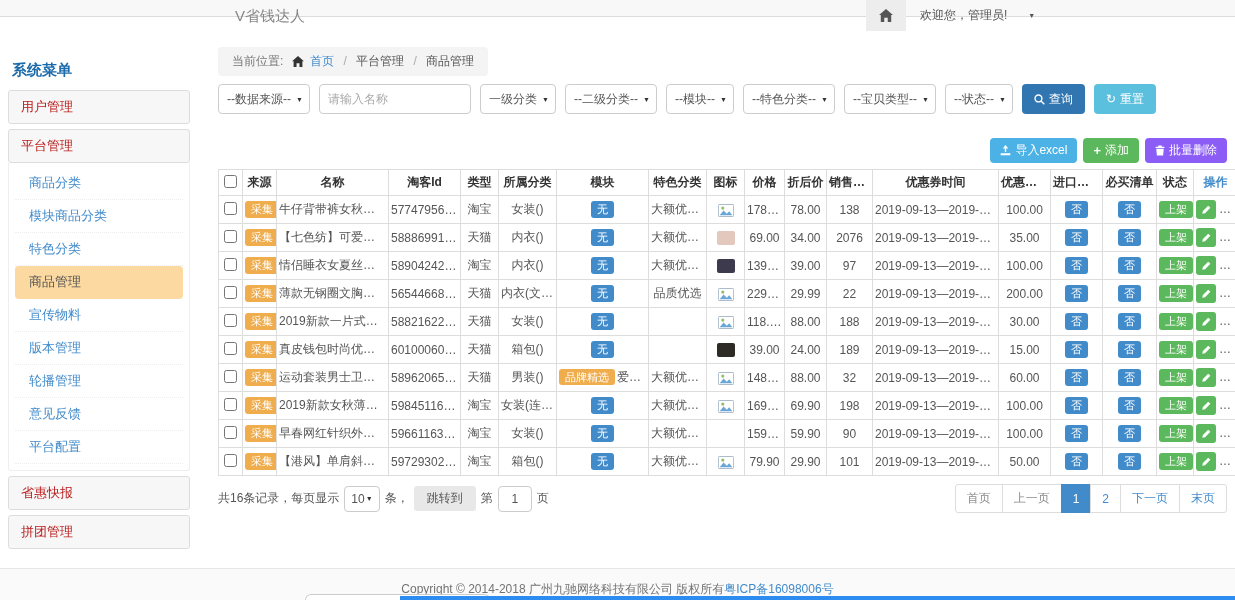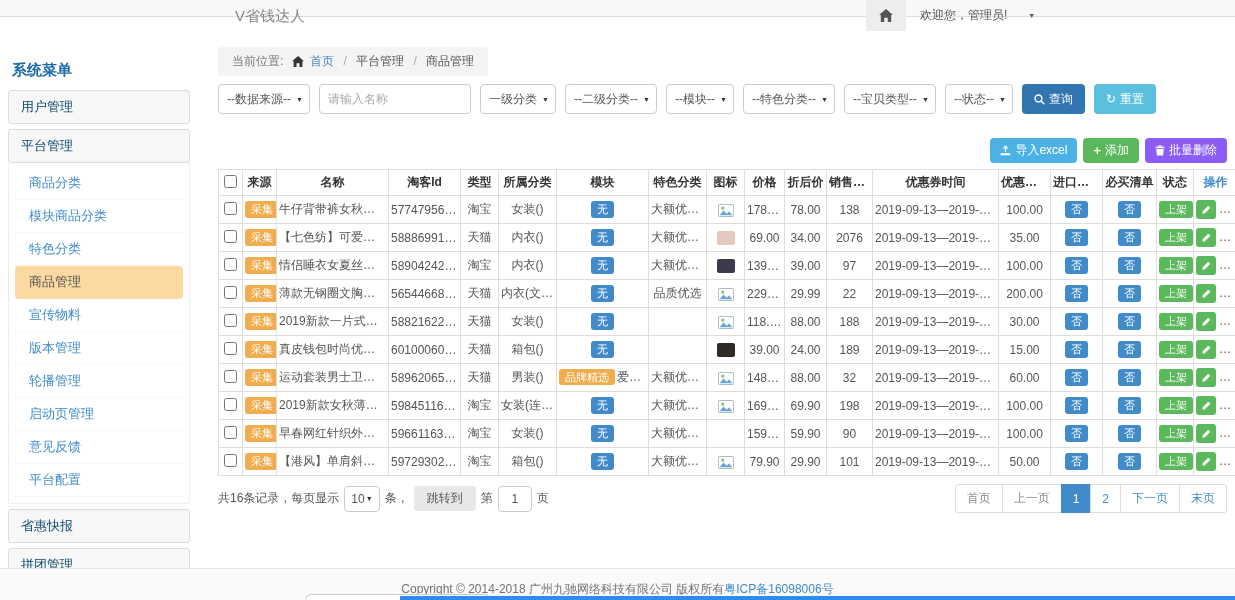--- a/index.html
+++ b/index.html
@@ -10,21 +10,21 @@
     background:#f8f8f8; border-bottom:1px solid #ddd; }
   .brand { position:absolute; left:235px; top:0; line-height:31px; font-size:15px; color:#888; }
   .userbox { position:absolute; left:866px; top:0; height:31px; display:flex; align-items:center; }
   .home-btn { width:40px; height:31px; background:#ededed; display:flex; align-items:center; justify-content:center; }
   .welcome { margin-left:14px; font-size:12px; color:#555; display:flex; align-items:center; gap:21px; }
   .caret { font-size:7px; color:#555; }
   
   .sidebar { position:absolute; left:8px; top:55px; width:182px; height:513px; overflow:hidden; }
   .sb-title { color:#1b6aaa; font-weight:bold; font-size:15px; padding:6px 4px 10px 4px; }
   .menu-header { background:#f7f7f7; border:1px solid #ddd; border-radius:3px; margin-bottom:5px;
-    padding:7px 12px; font-size:13px; color:#0c4a6e; cursor:pointer; }
+    padding:7px 12px; font-size:13px; color:#b91c1c; cursor:pointer; }
   .submenu { border:1px solid #eee; border-top:none; border-radius:0 0 3px 3px; margin:-5px 0 5px 0;
     padding:4px 6px 6px 6px; background:#fff; }
   .submenu-item { display:block; padding:7px 14px; font-size:13px; color:#428bca;
     border-bottom:1px dotted #eee; cursor:pointer; }
   .submenu-item.active { background:#fcd9a0; border-radius:4px; color:#555; border-bottom-color:transparent; }
   
   .main { position:absolute; left:218px; top:31px; width:1009px; }
   .breadcrumb { display:inline-block; margin-top:16px; background:#f4f4f4; border-radius:4px;
     padding:6px 14px; font-size:12px; color:#777; }
   .breadcrumb .bc-link { color:#428bca; }
@@ -113,21 +113,20 @@
       <div class="menu-header">用户管理</div>
       <div class="menu-header">平台管理</div>
       <div class="submenu">
         <div class="submenu-item">商品分类</div>
         <div class="submenu-item">模块商品分类</div>
         <div class="submenu-item">特色分类</div>
         <div class="submenu-item active">商品管理</div>
         <div class="submenu-item">宣传物料</div>
         <div class="submenu-item">版本管理</div>
         <div class="submenu-item">轮播管理</div>
-        <div class="submenu-item">启动页管理</div>
         <div class="submenu-item">意见反馈</div>
         <div class="submenu-item">平台配置</div>
       </div>
       <div class="menu-header">省惠快报</div>
       <div class="menu-header">拼团管理</div>
     </div>
 </div>
 
 <div class="main">
   <div class="breadcrumb">

